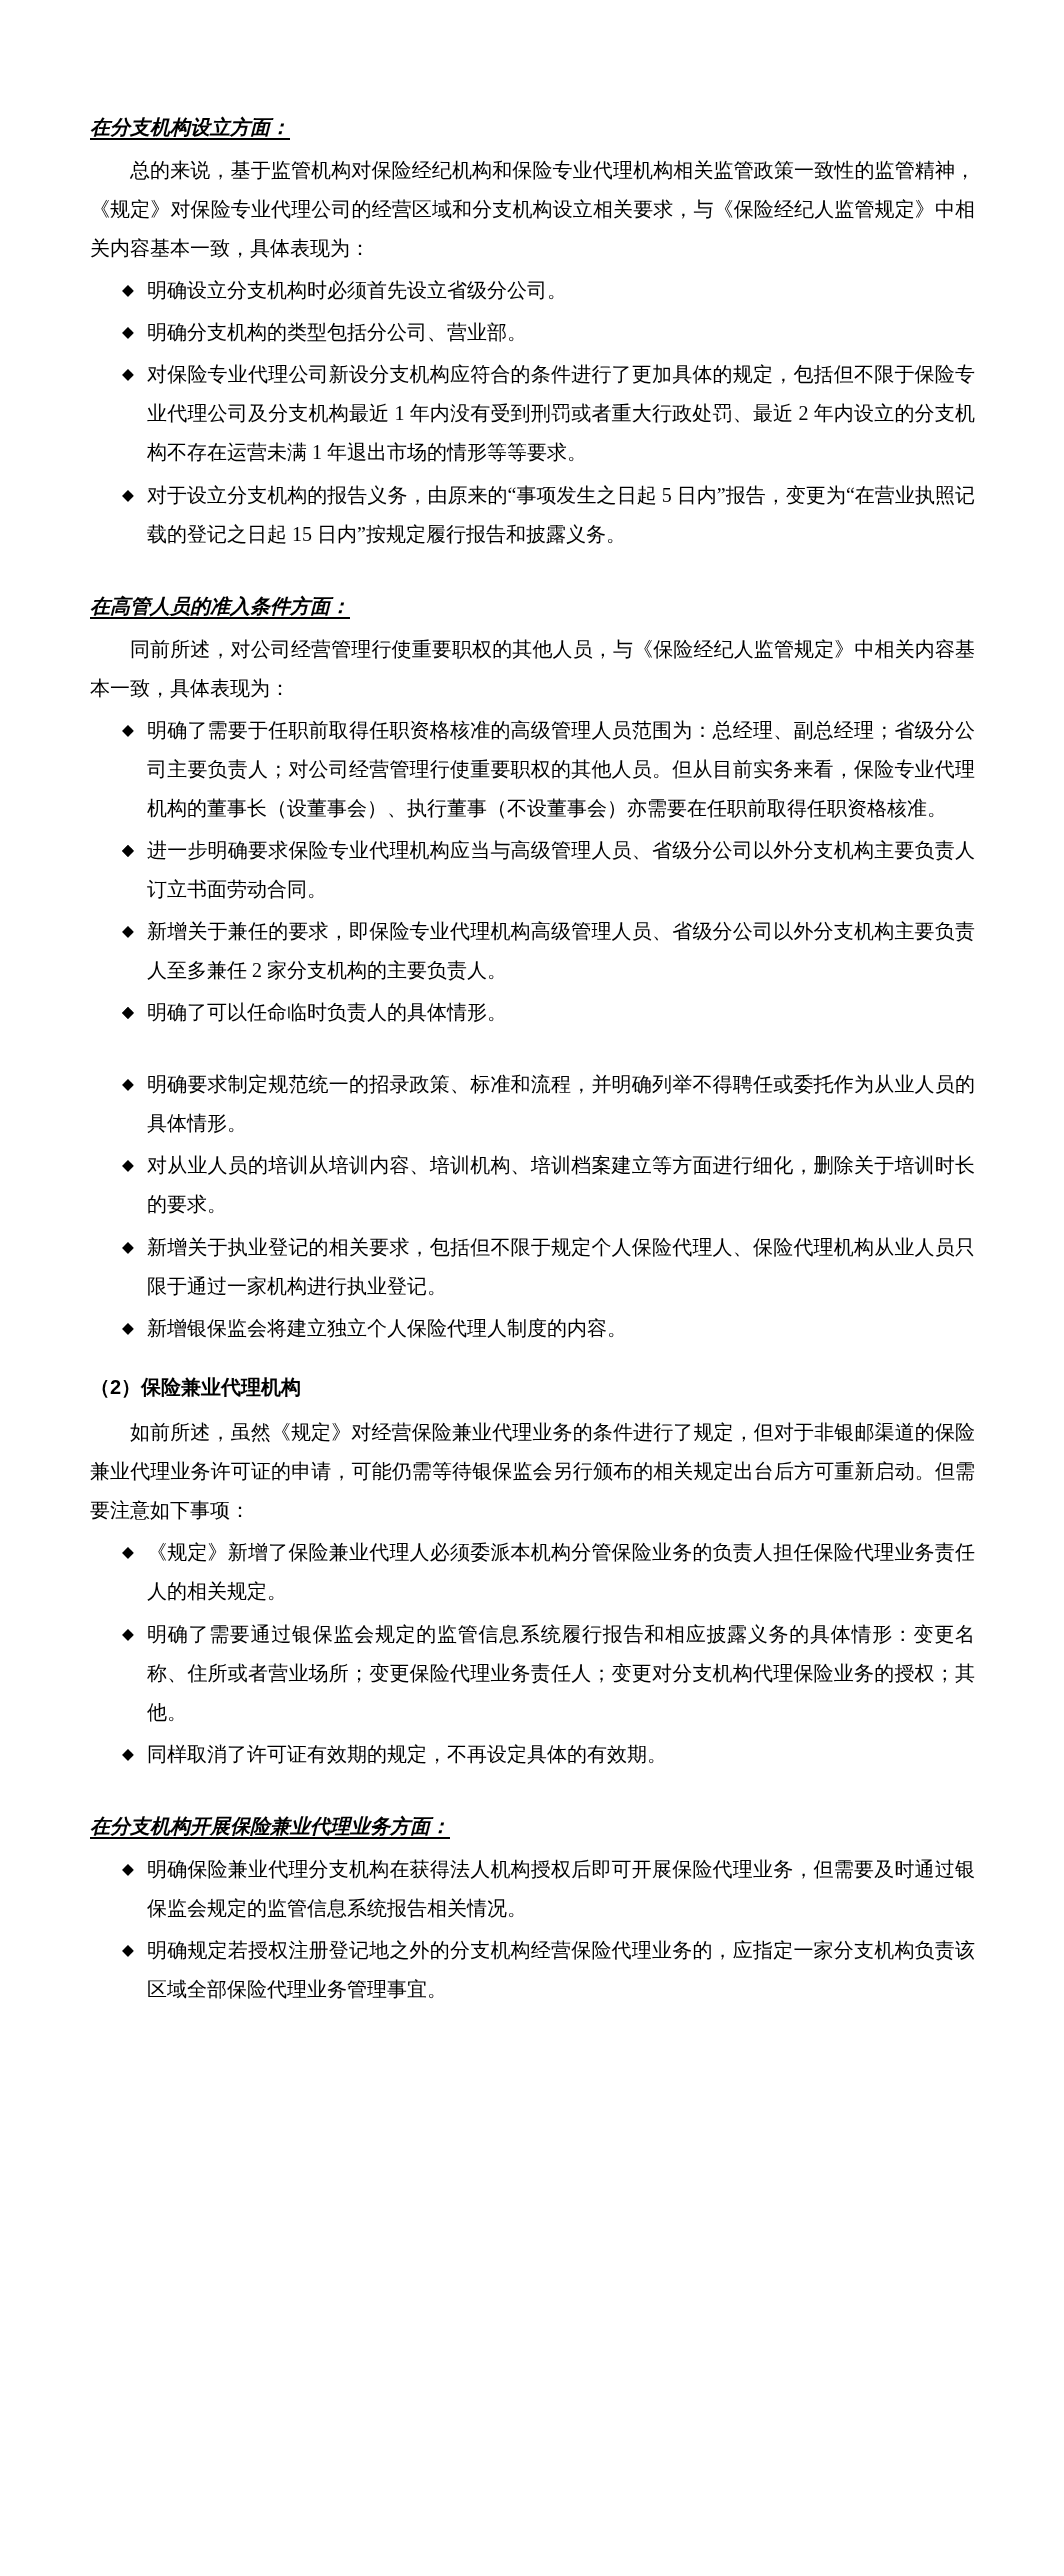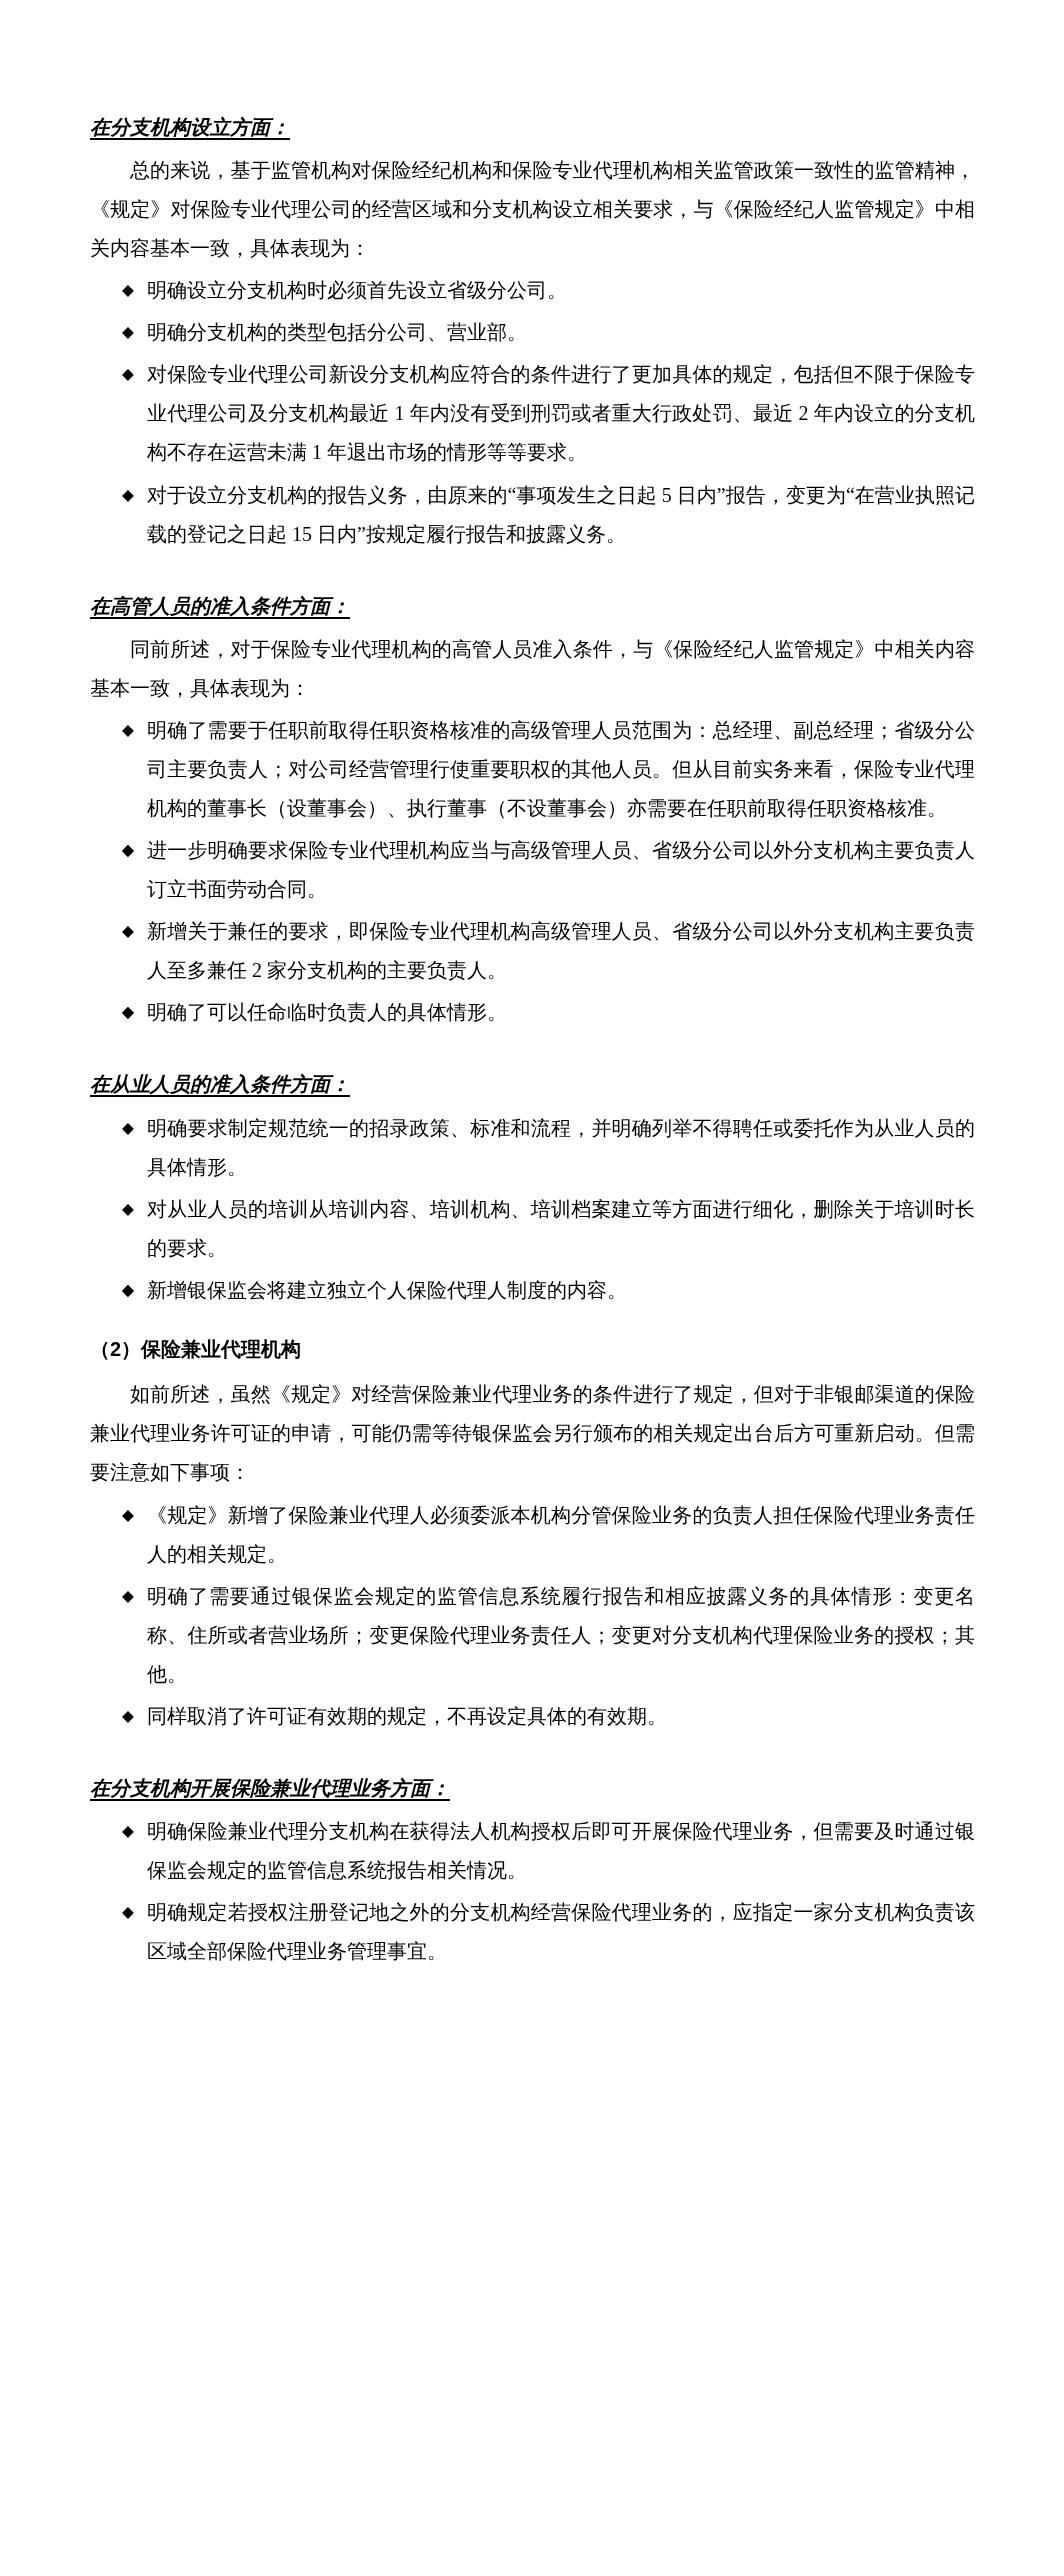--- a/index.html
+++ b/index.html
@@ -82,37 +82,36 @@
     <ul class="bullets">
       <li><span class="marker">◆</span><span>明确设立分支机构时必须首先设立省级分公司。</span></li>
       <li><span class="marker">◆</span><span>明确分支机构的类型包括分公司、营业部。</span></li>
       <li><span class="marker">◆</span><span>对保险专业代理公司新设分支机构应符合的条件进行了更加具体的规定，包括但不限于保险专业代理公司及分支机构最近 1 年内没有受到刑罚或者重大行政处罚、最近 2 年内设立的分支机构不存在运营未满 1 年退出市场的情形等等要求。</span></li>
       <li><span class="marker">◆</span><span>对于设立分支机构的报告义务，由原来的“事项发生之日起 5 日内”报告，变更为“在营业执照记载的登记之日起 15 日内”按规定履行报告和披露义务。</span></li>
     </ul>
 
     <div class="spacer-lg"></div>
 
     <h2 class="section-heading heading-indent">在高管人员的准入条件方面：</h2>
-    <p class="para">同前所述，对于保险专业代理机构的高管人员准入条件，与《保险经纪人监管规定》中相关内容基本一致，具体表现为：</p>
+    <p class="para">同前所述，对公司经营管理行使重要职权的其他人员，与《保险经纪人监管规定》中相关内容基本一致，具体表现为：</p>
     <ul class="bullets">
       <li><span class="marker">◆</span><span>明确了需要于任职前取得任职资格核准的高级管理人员范围为：总经理、副总经理；省级分公司主要负责人；对公司经营管理行使重要职权的其他人员。但从目前实务来看，保险专业代理机构的董事长（设董事会）、执行董事（不设董事会）亦需要在任职前取得任职资格核准。</span></li>
       <li><span class="marker">◆</span></li>
       <li><span class="marker">◆</span><span>进一步明确要求保险专业代理机构应当与高级管理人员、省级分公司以外分支机构主要负责人订立书面劳动合同。</span></li>
       <li><span class="marker">◆</span><span>新增关于兼任的要求，即保险专业代理机构高级管理人员、省级分公司以外分支机构主要负责人至多兼任 2 家分支机构的主要负责人。</span></li>
       <li><span class="marker">◆</span></li>
       <li><span class="marker">◆</span><span>明确了可以任命临时负责人的具体情形。</span></li>
     </ul>
 
     <div class="spacer-lg"></div>
 
-    <h2 class="section-heading heading-indent">在从业人员的准入条件方面：</h2>
     <ul class="bullets">
       <li><span class="marker">◆</span><span>明确要求制定规范统一的招录政策、标准和流程，并明确列举不得聘任或委托作为从业人员的具体情形。</span></li>
       <li><span class="marker">◆</span><span>对从业人员的培训从培训内容、培训机构、培训档案建立等方面进行细化，删除关于培训时长的要求。</span></li>
-      <li><span class="marker">◆</span></li>
+      <li><span class="marker">◆</span><span>新增关于执业登记的相关要求，包括但不限于规定个人保险代理人、保险代理机构从业人员只限于通过一家机构进行执业登记。</span></li>
       <li><span class="marker">◆</span><span>新增银保监会将建立独立个人保险代理人制度的内容。</span></li>
     </ul>
 
     <div class="spacer-md"></div>
 
     <div class="sub-title">（2）保险兼业代理机构</div>
 
     <p class="para">如前所述，虽然《规定》对经营保险兼业代理业务的条件进行了规定，但对于非银邮渠道的保险兼业代理业务许可证的申请，可能仍需等待银保监会另行颁布的相关规定出台后方可重新启动。但需要注意如下事项：</p>
     <ul class="bullets">
       <li><span class="marker">◆</span><span>《规定》新增了保险兼业代理人必须委派本机构分管保险业务的负责人担任保险代理业务责任人的相关规定。</span></li>

